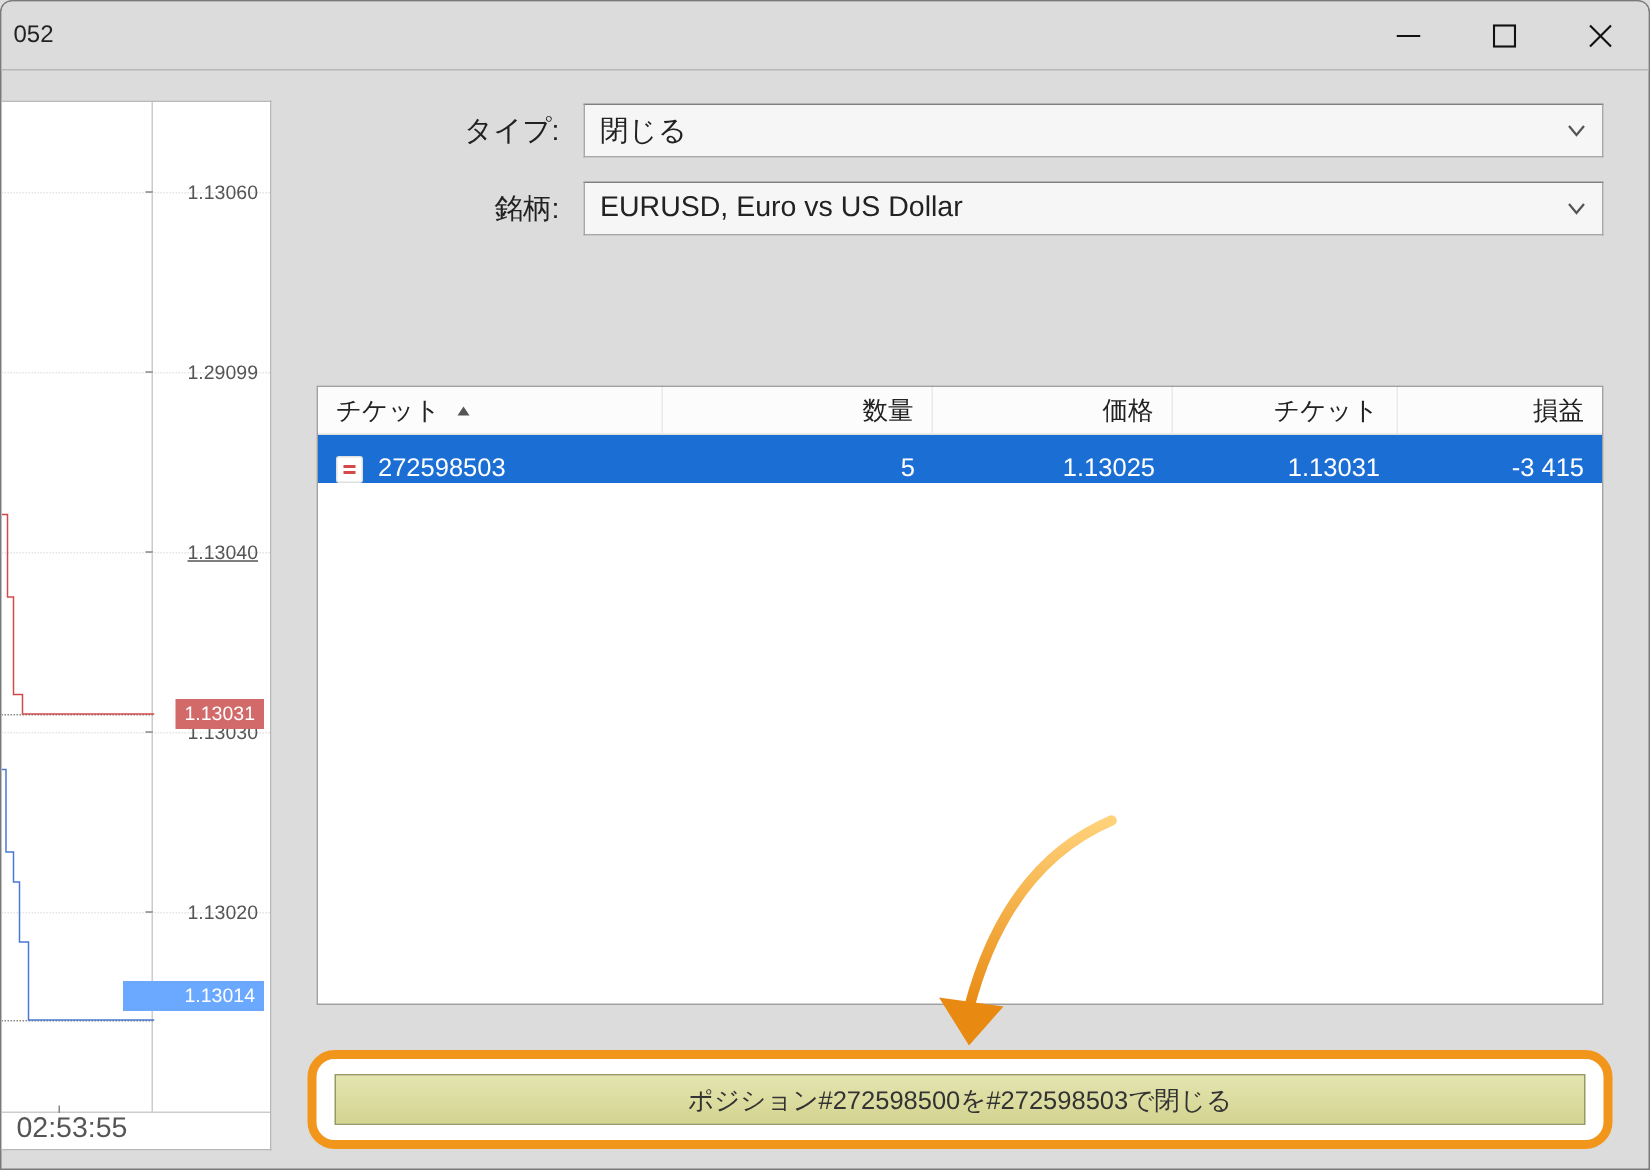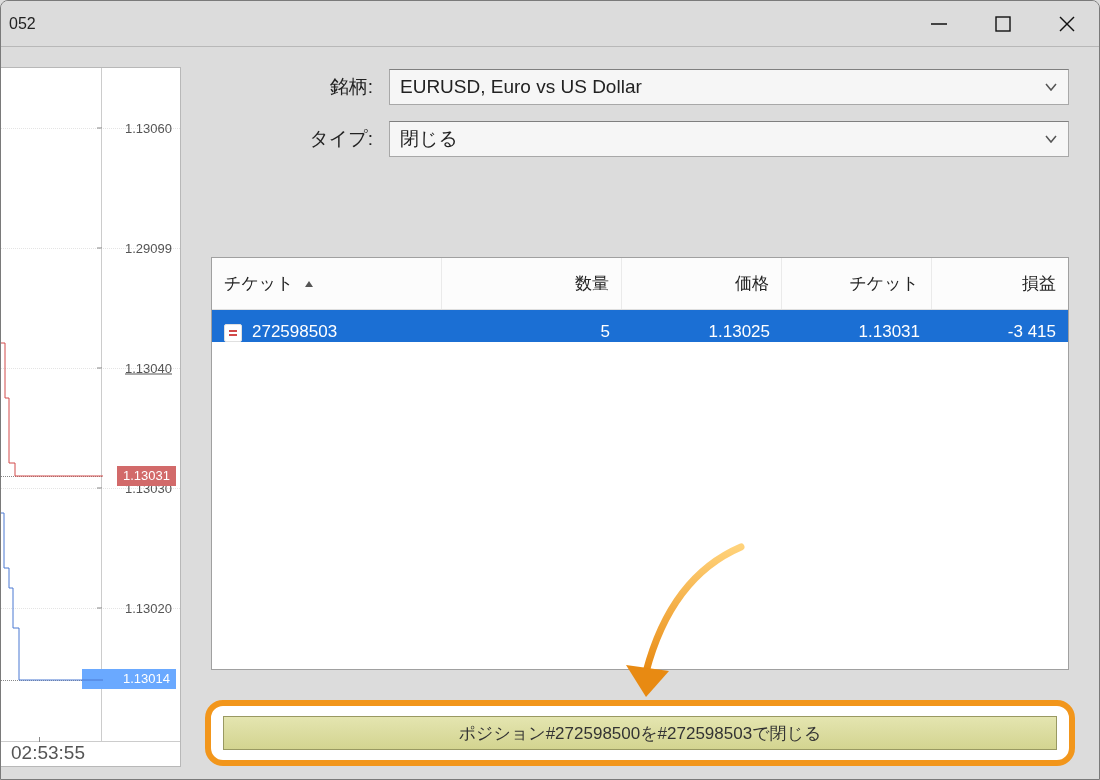--- a/index.html
+++ b/index.html
@@ -84,21 +84,21 @@
   }
   .select svg { width: 14px; height: 14px; }
 
   
   .table-wrap {
     position: absolute;
     left: 0; right: 0; top: 190px; bottom: 90px;
     border: 1px solid #a0a0a0;
     background: #fff;
   }
-  .thead { display: flex; height: 52px; background: #fcfcfc; border-bottom: 1px solid #dedede; }
+  .thead { display: flex; height: 32px; background: #fcfcfc; border-bottom: 1px solid #dedede; }
   .th {
     border-right: 1px solid #eaeaea;
     display: flex; align-items: center;
     padding: 0 12px;
     font-size: 17px; color: #222;
   }
   .th:last-child { border-right: none; }
   .th.right { justify-content: flex-end; }
   .sort-ind { margin-left: 10px; }
 
@@ -187,49 +187,49 @@
 
     <span class="ylab" style="top:60px;">1.13060</span>
     <span class="ylab" style="top:180px;">1.29099</span>
     <span class="ylab" style="top:300px;text-decoration:underline;">1.13040</span>
     <span class="ylab" style="top:420px;">1.13030</span>
     <span class="ylab" style="top:540px;">1.13020</span>
 
     <div class="price-line" style="top:408px;"></div>
     <div class="price-tag red" style="top:408px;">1.13031</div>
     <div class="price-line" style="top:612px;"></div>
-    <div class="price-tag" style="top:611px;padding-left:41px;">1.13014</div>
+    <div class="price-tag" style="top:596px;padding-left:41px;">1.13014</div>
 
     <div class="xtick" style="left:38px;"></div>
     <span class="xlab" style="left:10px;">02:53:55</span>
 
     <svg class="chart-svg" width="102" height="676">
 
       <polyline points="0,275 4,275 4,330 8,330 8,395 14,395 14,408 102,408" fill="none" stroke="#d24a4a" stroke-width="1"></polyline>
 
       <polyline points="0,445 3,445 3,500 8,500 8,520 12,520 12,560 18,560 18,612 102,612" fill="none" stroke="#4a78d2" stroke-width="1"></polyline>
     </svg>
   </div>
 
   <div class="form-area">
+
+    <div class="form-row">
+      <div class="form-label">タイプ:</div>
+      <div class="select">
+        <span>閉じる</span>
+        <svg viewBox="0 0 14 14">
+            <polyline points="2,4 7,10 12,4" fill="none" stroke="#555" stroke-width="1.5"></polyline>
+          </svg>
+      </div>
+    </div>
 
     <div class="form-row">
       <div class="form-label">銘柄:</div>
       <div class="select">
         <span>EURUSD, Euro vs US Dollar</span>
-        <svg viewBox="0 0 14 14">
-            <polyline points="2,4 7,10 12,4" fill="none" stroke="#555" stroke-width="1.5"></polyline>
-          </svg>
-      </div>
-    </div>
-
-    <div class="form-row">
-      <div class="form-label">タイプ:</div>
-      <div class="select">
-        <span>閉じる</span>
         <svg viewBox="0 0 14 14">
             <polyline points="2,4 7,10 12,4" fill="none" stroke="#555" stroke-width="1.5"></polyline>
           </svg>
       </div>
     </div>
 
     <div class="table-wrap">
       <div class="thead">
         <div class="th c1">
           <span>チケット</span>

